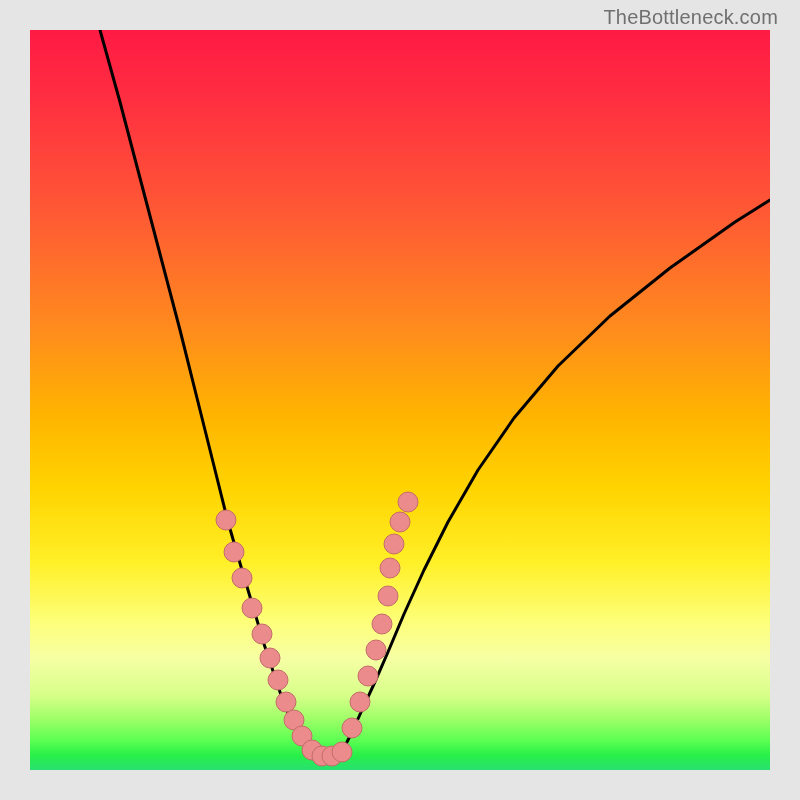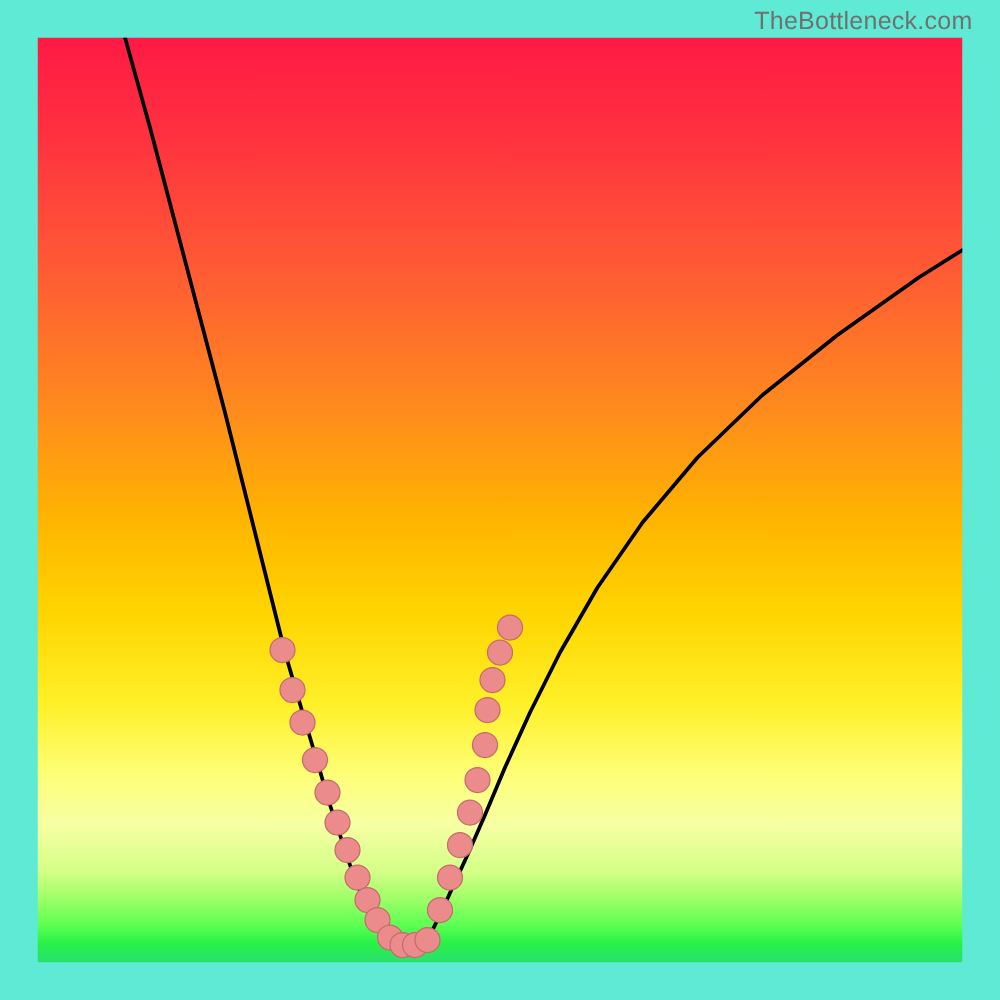--- a/index.html
+++ b/index.html
@@ -7,21 +7,21 @@
     padding: 0;
     width: 800px;
     height: 800px;
     overflow: hidden;
     background: #000;
     font-family: Arial, Helvetica, sans-serif;
   }
   .frame {
     position: absolute;
     inset: 0;
-    background: #5eead4;
+    background: #e5e5e5;
   }
   .plot-area {
     position: absolute;
     left: 30px;
     top: 30px;
     width: 740px;
     height: 740px;
     overflow: hidden;
   }
   .gradient-bg {

